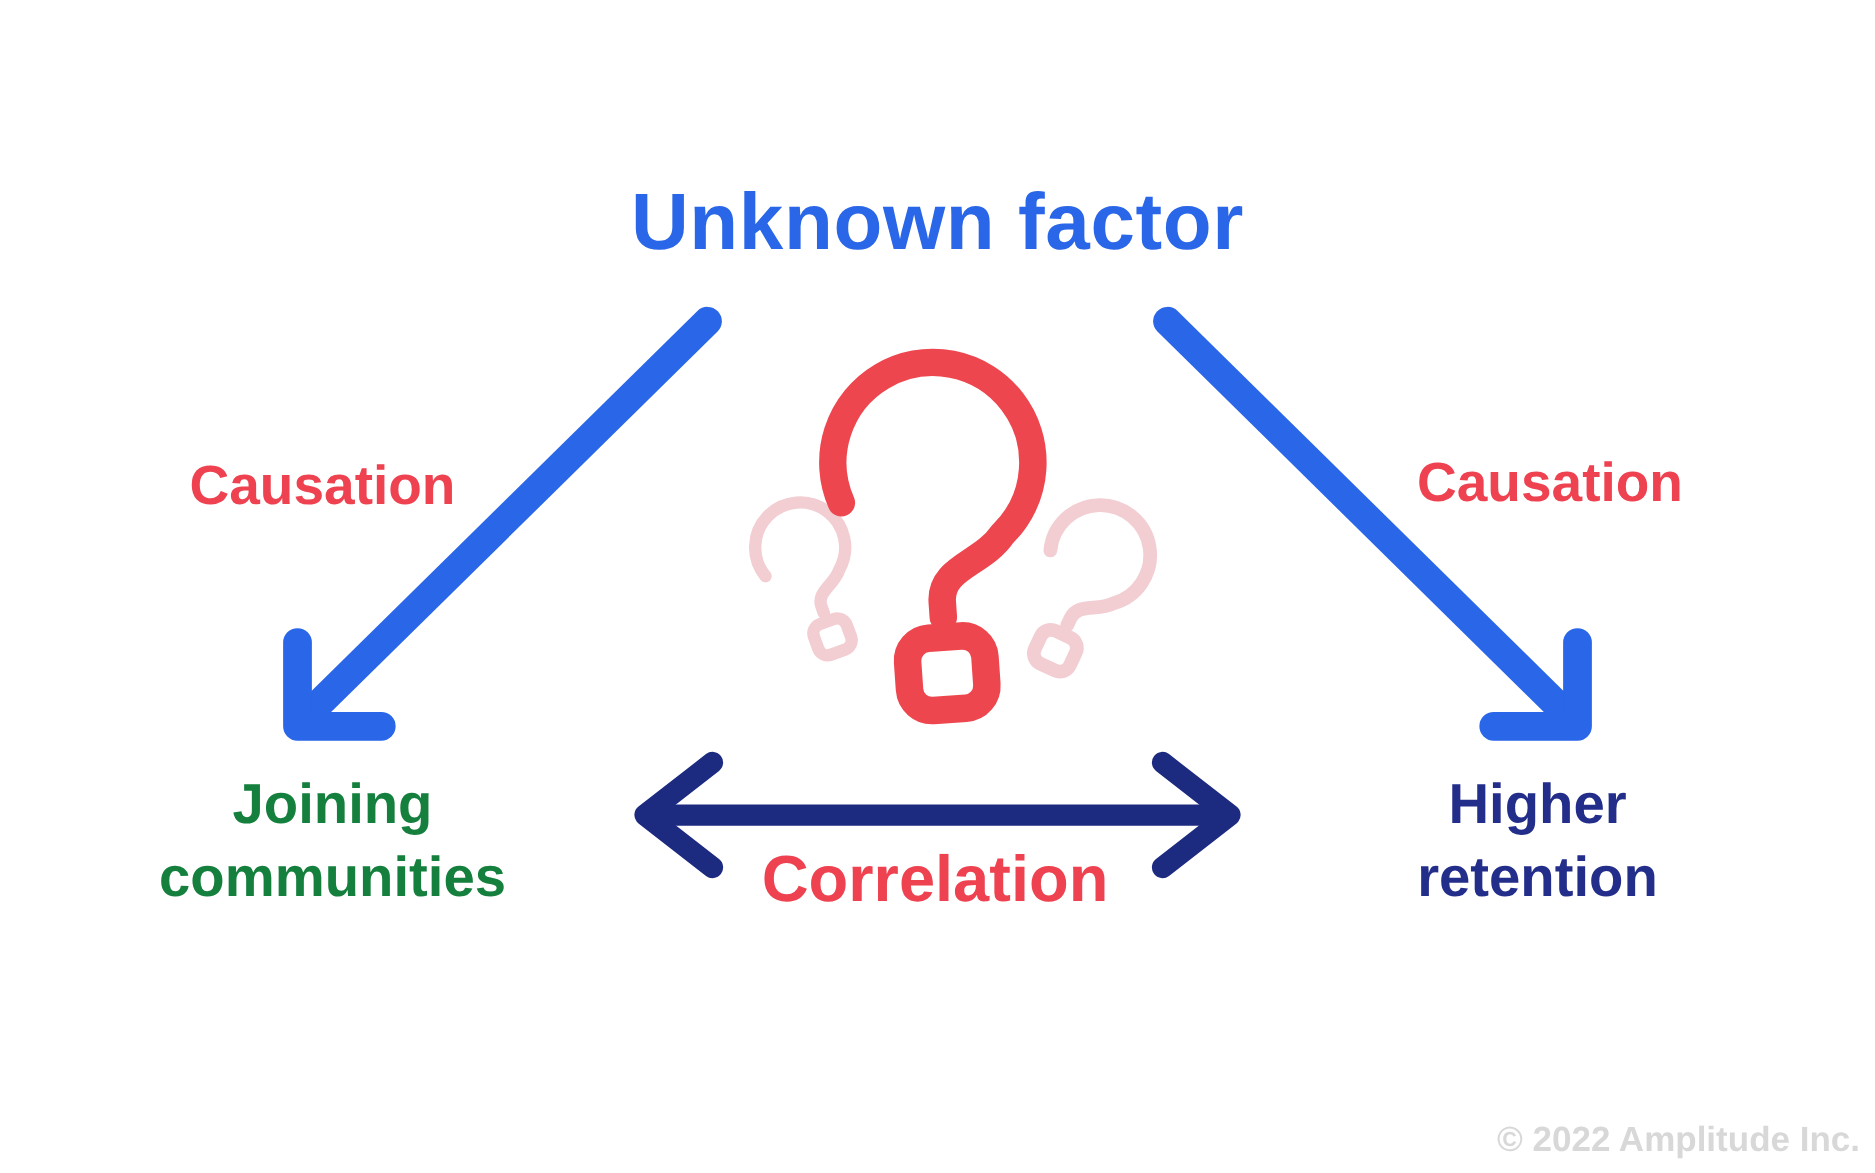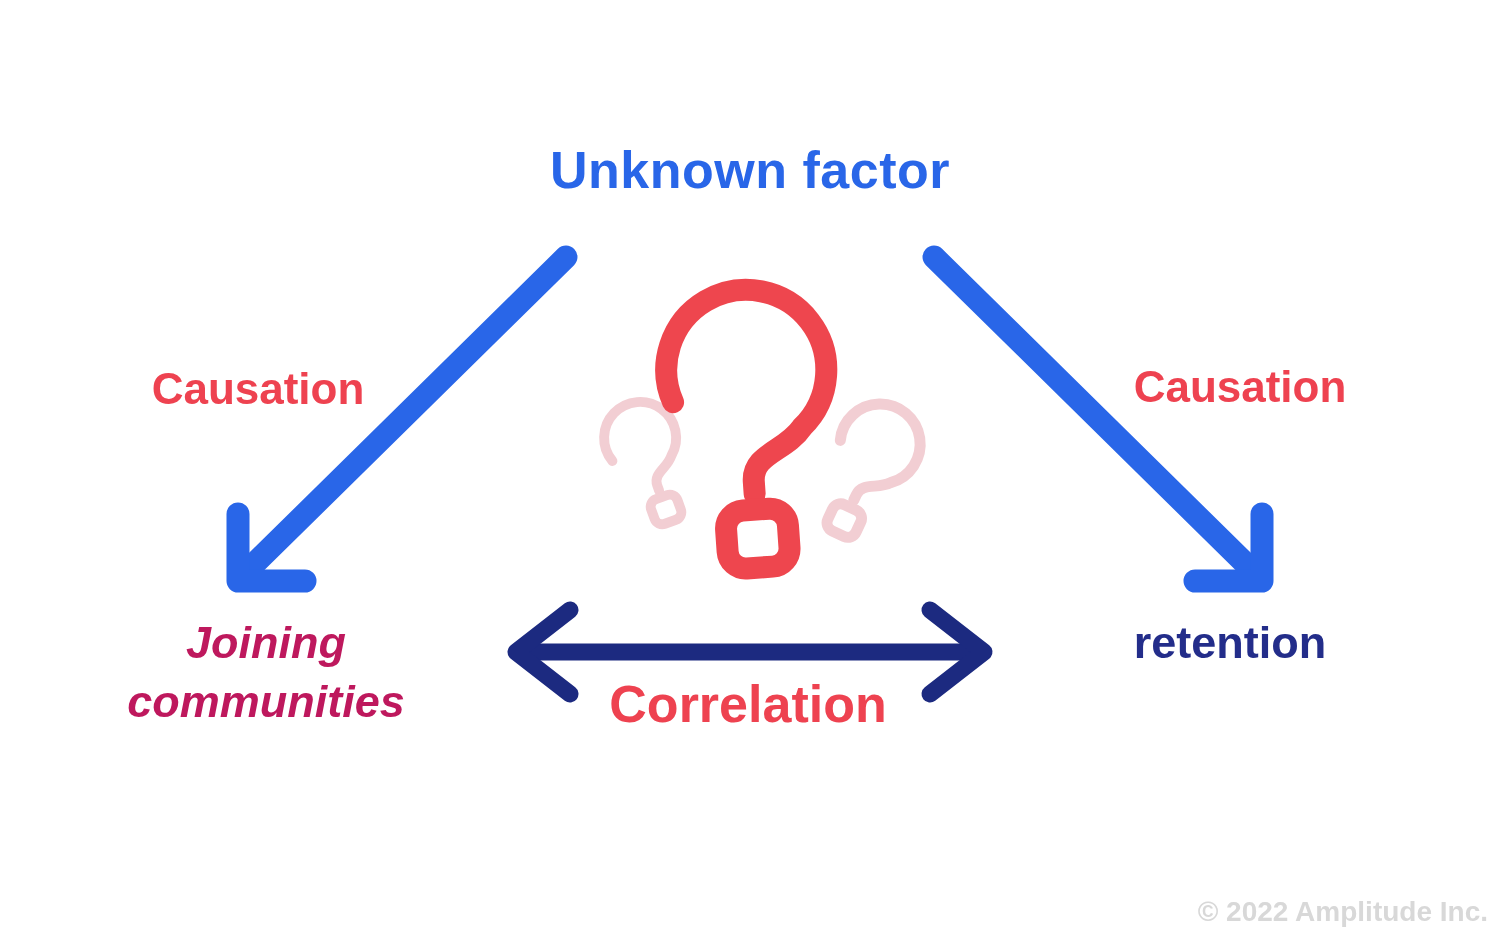--- a/index.html
+++ b/index.html
@@ -4,21 +4,21 @@
 <style>
   html,body { margin:0; padding:0; background:#ffffff; }
   .canvas {
     position:relative; width:1500px; height:938px; background:#ffffff;
     overflow:hidden; font-family:"Liberation Sans", sans-serif;
   }
   .svg-layer { position:absolute; left:0; top:0; width:1500px; height:938px; }
   .txt { position:absolute; font-weight:700; white-space:nowrap; }
   .title {
     left:0; right:0; top:140px; text-align:center;
-    font-size:52px; letter-spacing:0.5px; color:#2966e8;
+    font-size:64px; letter-spacing:0.5px; color:#2966e8;
   }
   .causation-left  { left:108px; width:300px; top:364px; text-align:center; font-size:44px; color:#ee4250; }
   .causation-right { left:1090px; width:300px; top:362px; text-align:center; font-size:44px; color:#ee4250; }
   .correlation     { left:598px; width:300px; top:674px; text-align:center; font-size:52px; color:#ee4250; }
   .node { position:absolute; font-weight:700; font-size:45px; line-height:1.3; text-align:center; color:#232d8a; }
   .node-left  { left:66px;  width:400px; top:614px; }
   .node-right { left:1030px; width:400px; top:614px; }
   .copyright {
     position:absolute; right:12px; bottom:10px;
     font-weight:700; font-size:28px; color:#d8d8d8;
@@ -55,24 +55,25 @@
   </svg>
 
   <div class="txt title" style="color: rgb(41, 102, 232);">Unknown factor</div>
 
   <div class="txt causation-left" style="color: rgb(238, 66, 80);">Causation</div>
 
   <div class="txt causation-right" style="color: rgb(238, 66, 80);">Causation</div>
 
   <div class="txt correlation" style="color: rgb(238, 66, 80);">Correlation</div>
 
-  <div class="node node-left" style="color: #be185d; font-style: italic;">
+  <div class="node node-left" style="color: #15803d;">
     <div>Joining</div>
     <div>communities</div>
   </div>
 
   <div class="node node-right" style="color: rgb(35, 45, 138);">
+    <div>Higher</div>
     <div>retention</div>
   </div>
 
   <div class="copyright" style="color: rgb(216, 216, 216);">© 2022 Amplitude Inc.</div>
 
 </div>
 
 </body></html>

